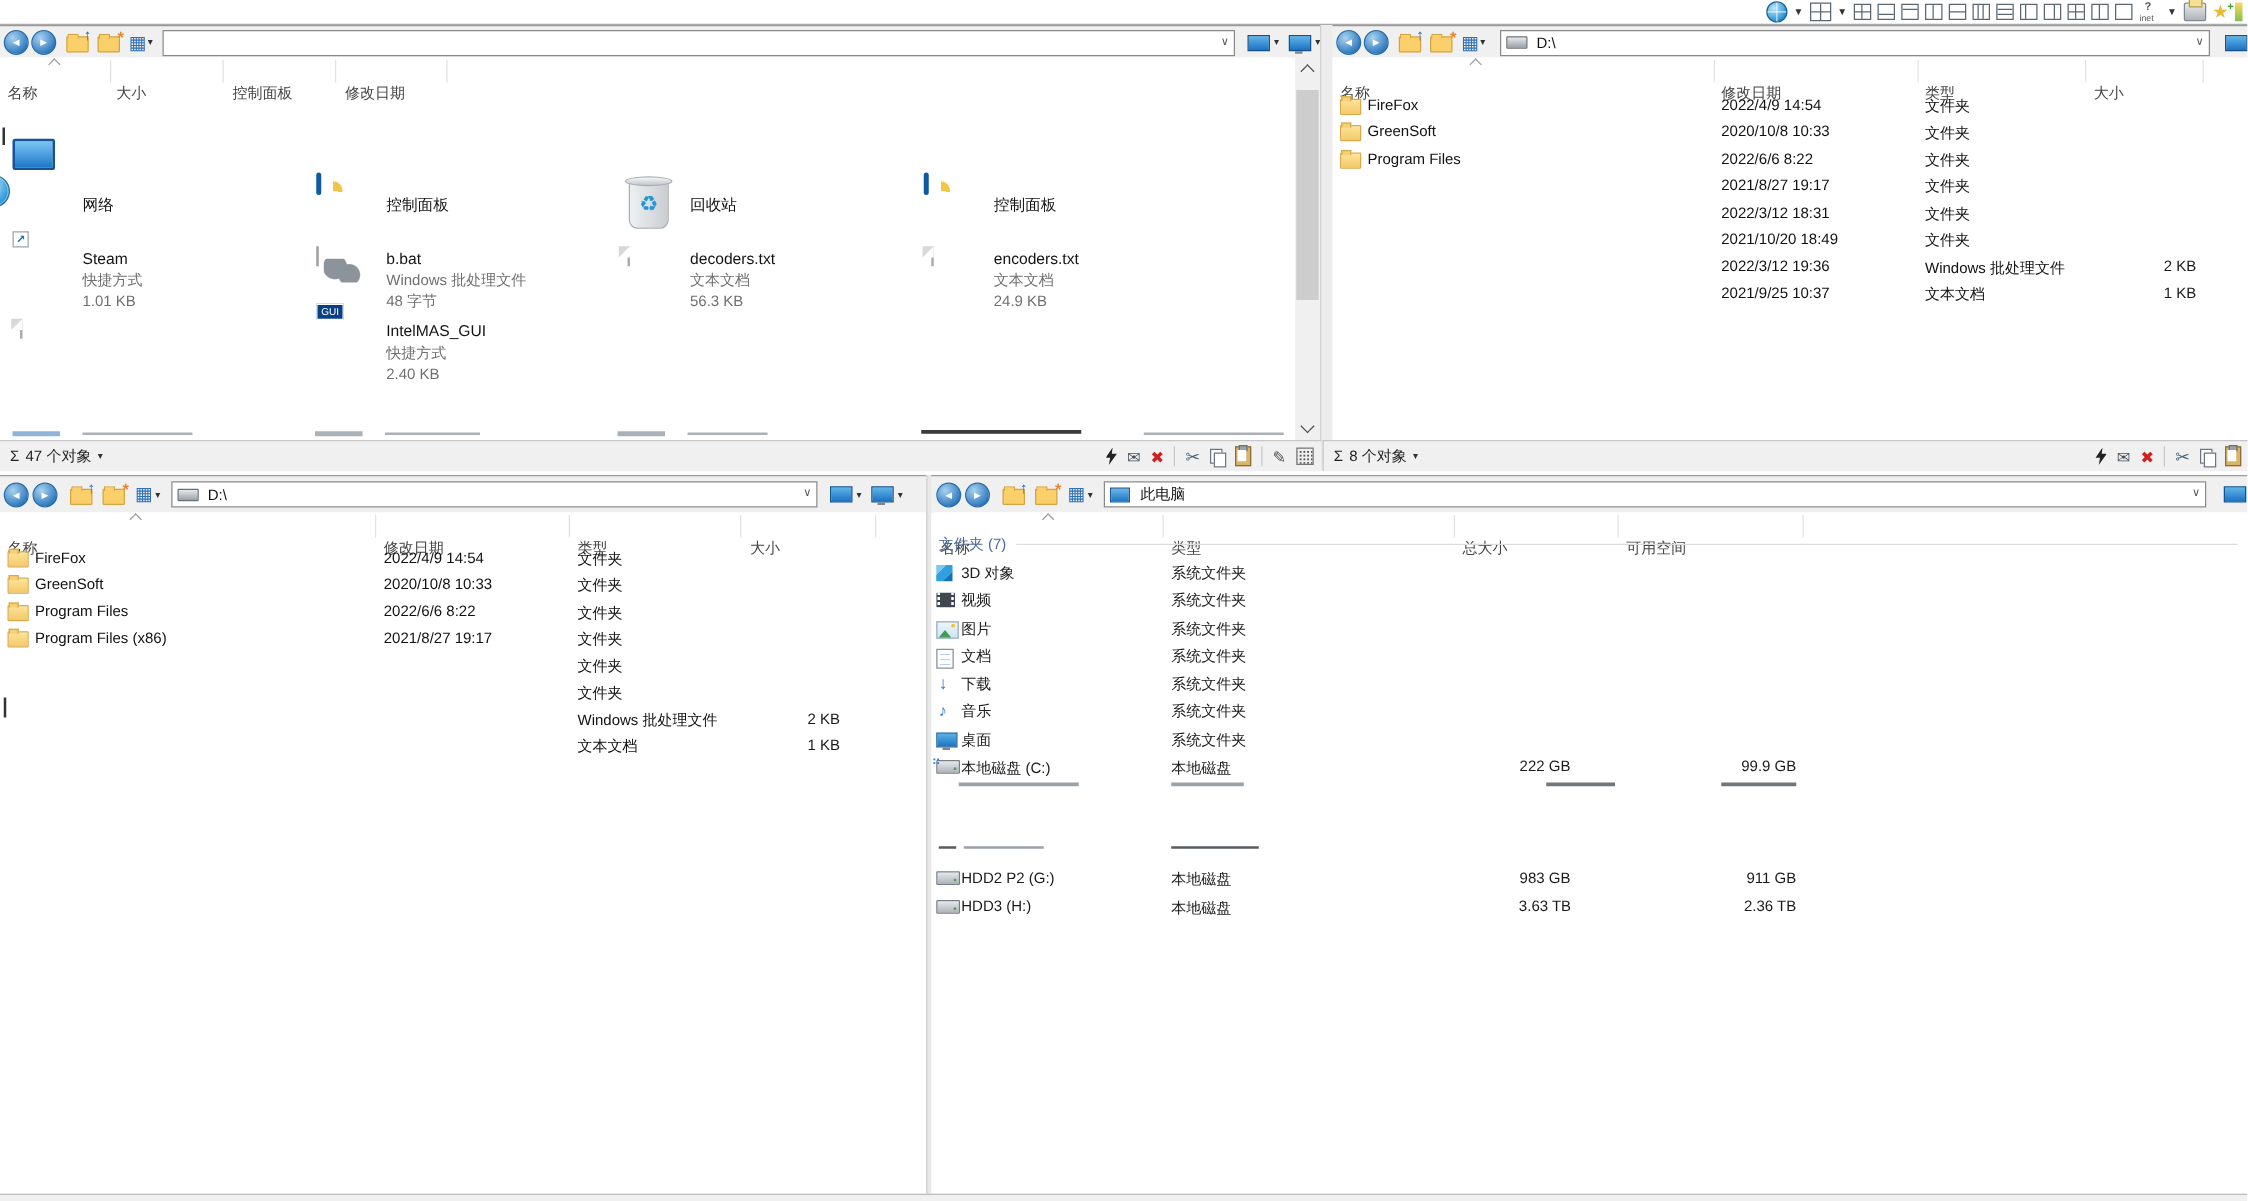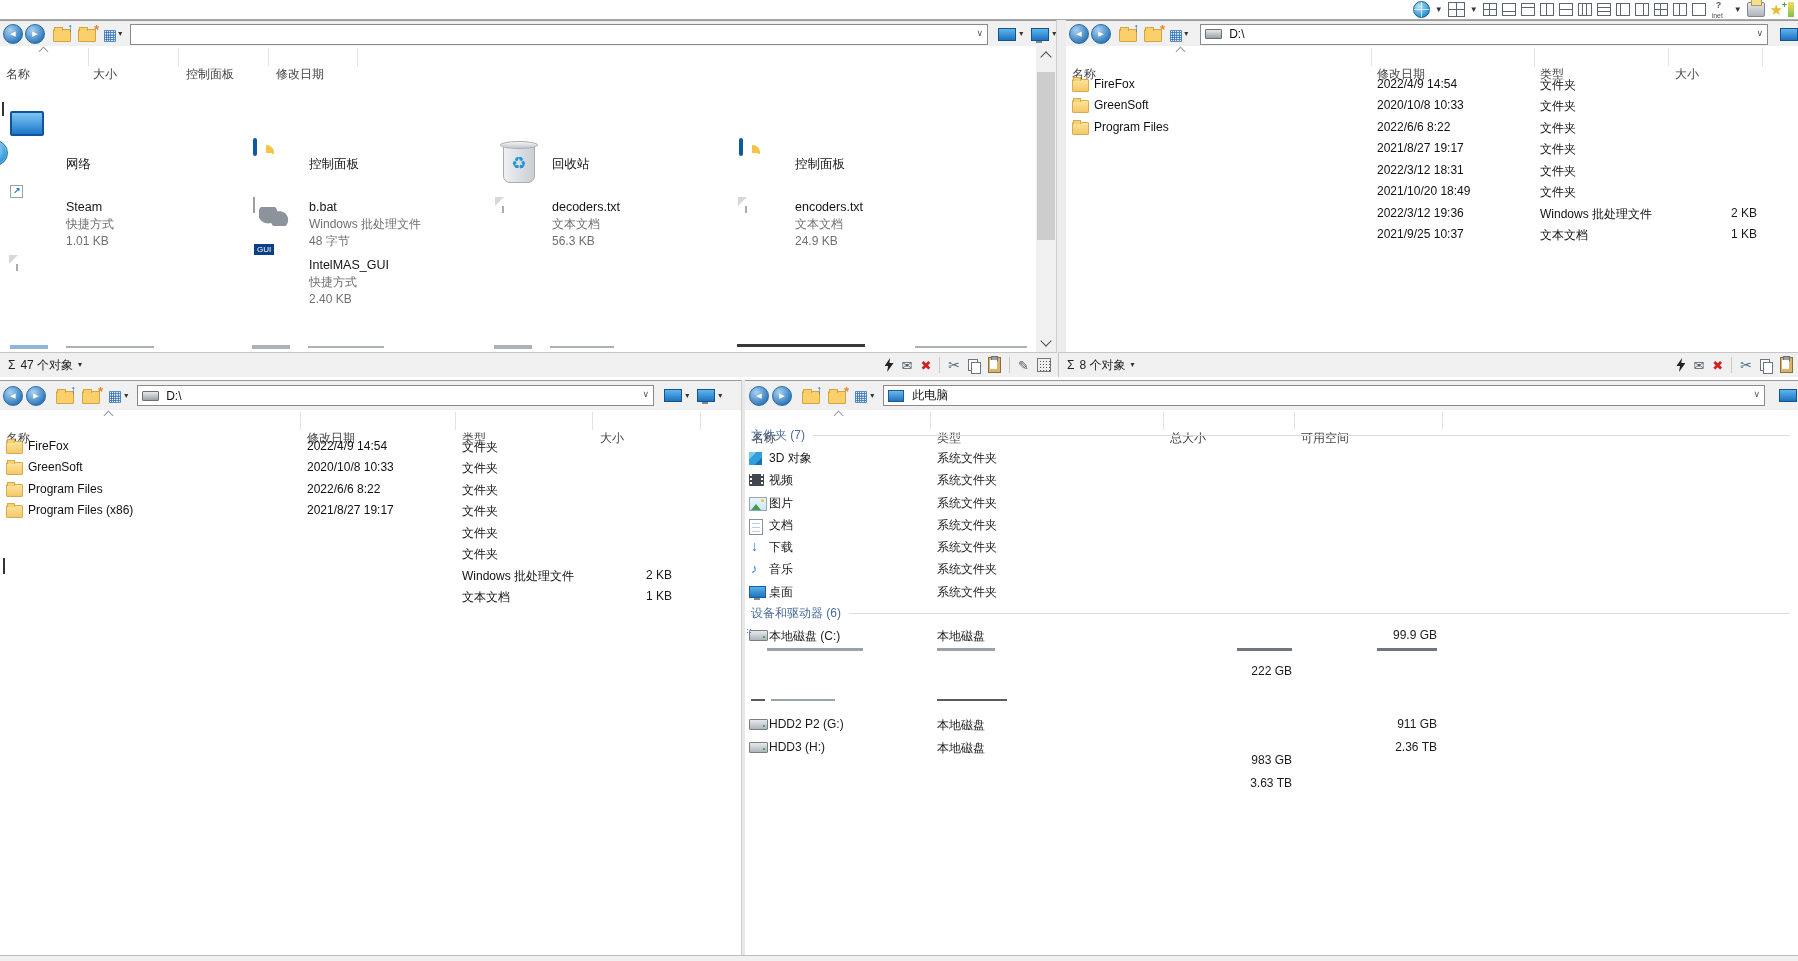--- a/index.html
+++ b/index.html
@@ -163,21 +163,21 @@
 
   
   .group-head{position:relative;height:22px;display:flex;align-items:center;margin:0 8px 0 6px;}
   .gh-label{color:#4a6b9c;white-space:nowrap;}
   .gh-line{flex:1;height:1px;background:#dcdcdc;margin-left:8px;}
   .drow{position:relative;height:22.3px;}
   .drow span{position:absolute;top:4px;white-space:nowrap;}
   .dr-icon{left:4px;top:6px !important;}
   .dr-name{left:24px;}
   .dr-type{left:192px;}
-  .dr-total{left:435px;width:112px;text-align:right;margin-top:36px;}
+  .dr-total{left:435px;width:112px;text-align:center;}
   .dr-free{left:580px;width:112px;text-align:right;}
   .dr-art{display:none;background:#9aa2aa;height:3px;top:2px !important;}
   .drow.partial-1 .dr-art,.drow.partial-2 .dr-art{display:block;}
   .drow.partial-1 .a1{left:22px;width:96px;}
   .drow.partial-1 .a2{left:192px;width:58px;}
   .drow.partial-1 .a3{left:492px;width:55px;background:#6f767d;}
   .drow.partial-1 .a4{left:632px;width:60px;background:#6f767d;}
   .drow.partial-2 .a1{left:6px;width:14px;background:#565c62;height:2px;top:8px !important;}
   .drow.partial-2 .a2{left:26px;width:64px;height:2px;top:8px !important;}
   .drow.partial-2 .a3{left:192px;width:70px;height:2px;top:8px !important;background:#565c62;}
@@ -695,24 +695,20 @@
     <span class="dr-icon ic-desktop"></span>
     <span class="dr-name">桌面</span>
     <span class="dr-type">系统文件夹</span>
     <span class="dr-total"></span>
     <span class="dr-free"></span>
 
   </div>
         </div>
   </div>
       <div class="group">
-    <div class="group-head">
-      <span class="gh-label">设备和驱动器 (6)</span>
-      <span class="gh-line"></span>
-    </div>
     <div>
           <div class="drow">
     <span class="dr-icon ic-hdd-c"></span>
     <span class="dr-name">本地磁盘 (C:)</span>
     <span class="dr-type">本地磁盘</span>
     <span class="dr-total">222 GB</span>
     <span class="dr-free">99.9 GB</span>
 
   </div>
           <div class="drow partial-1">

